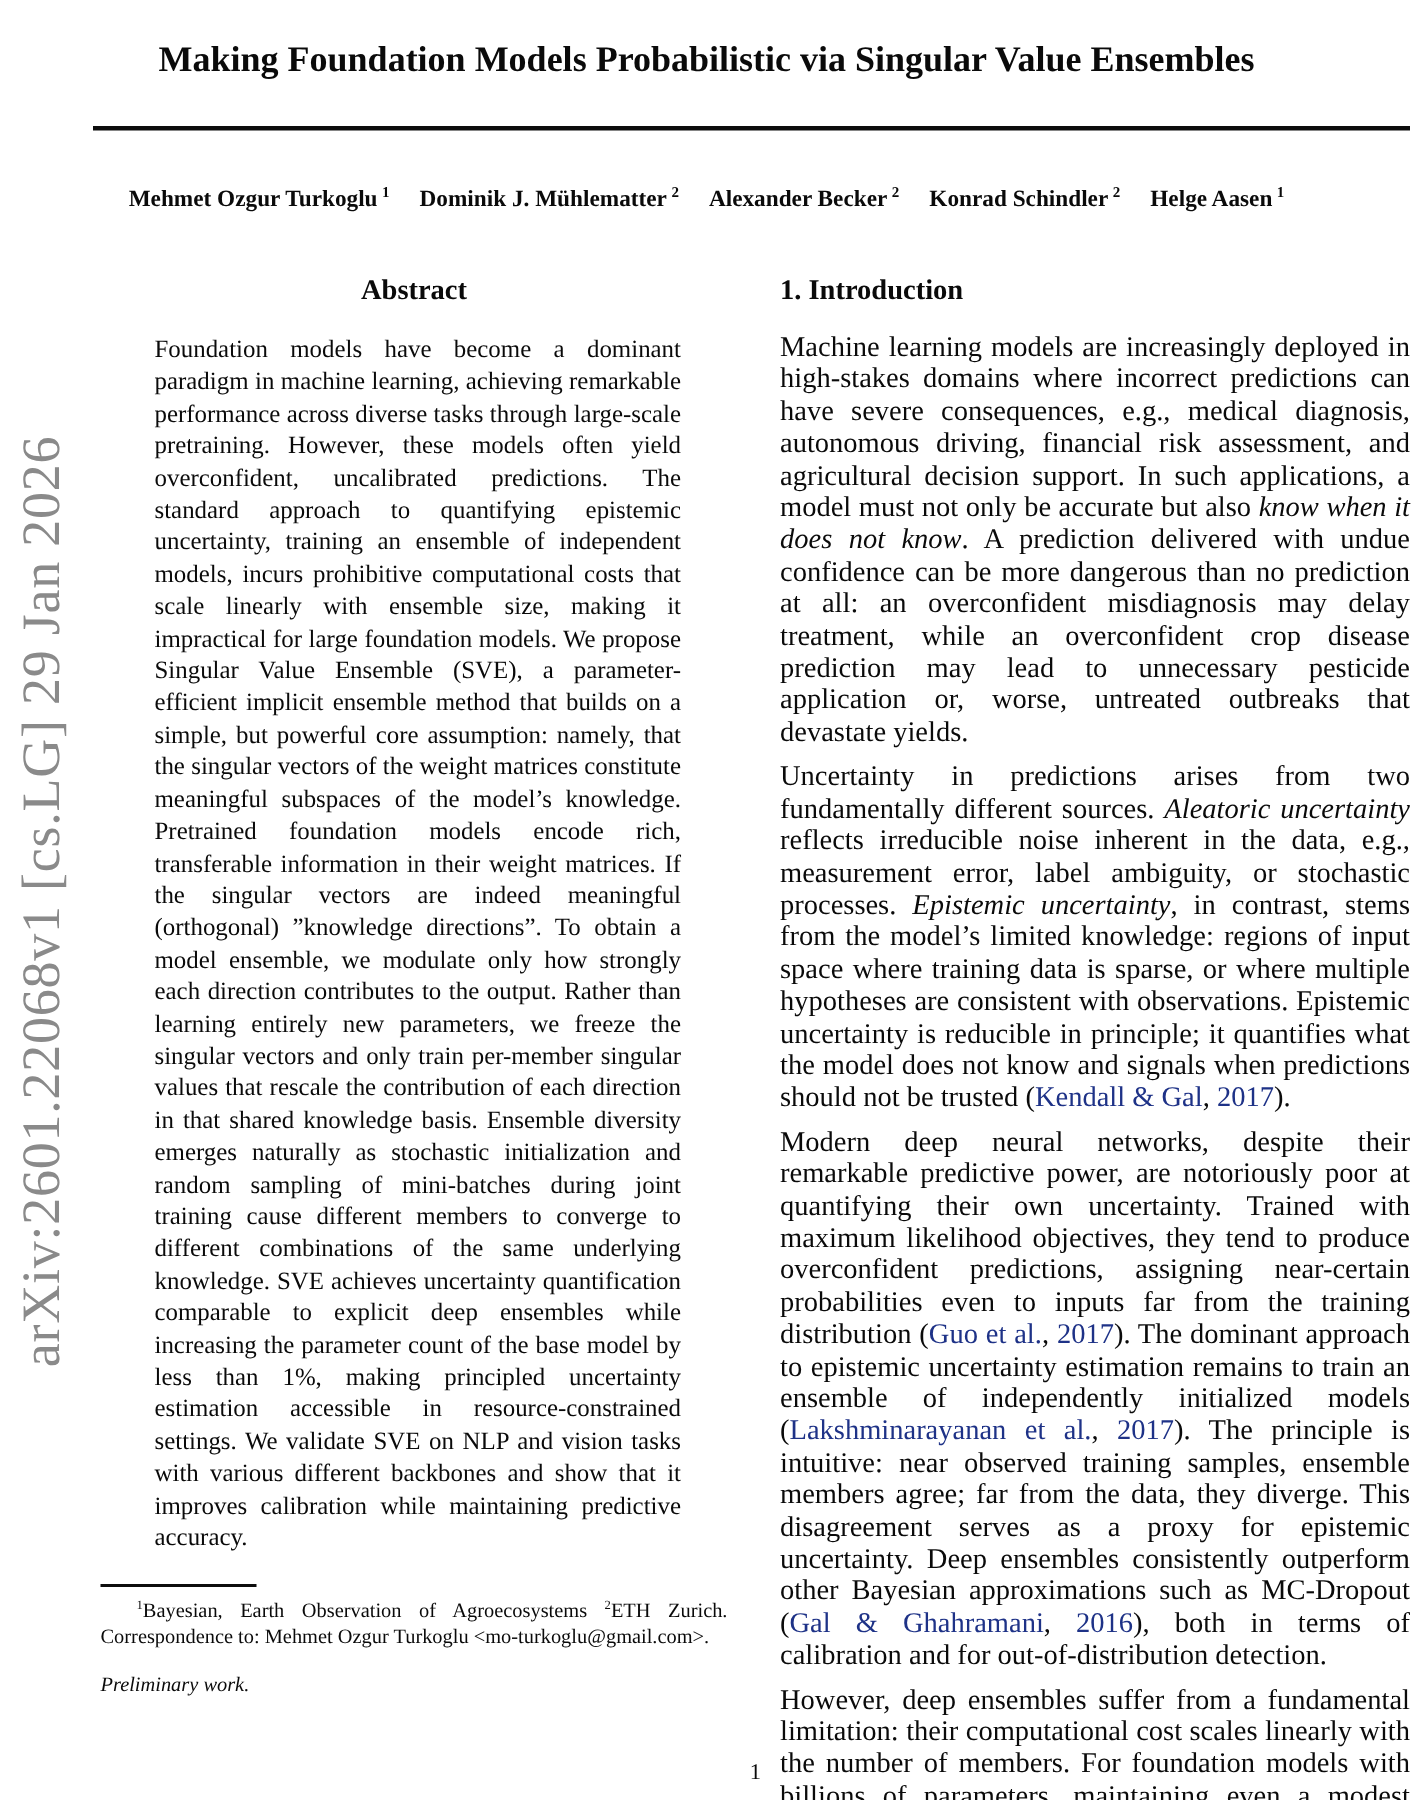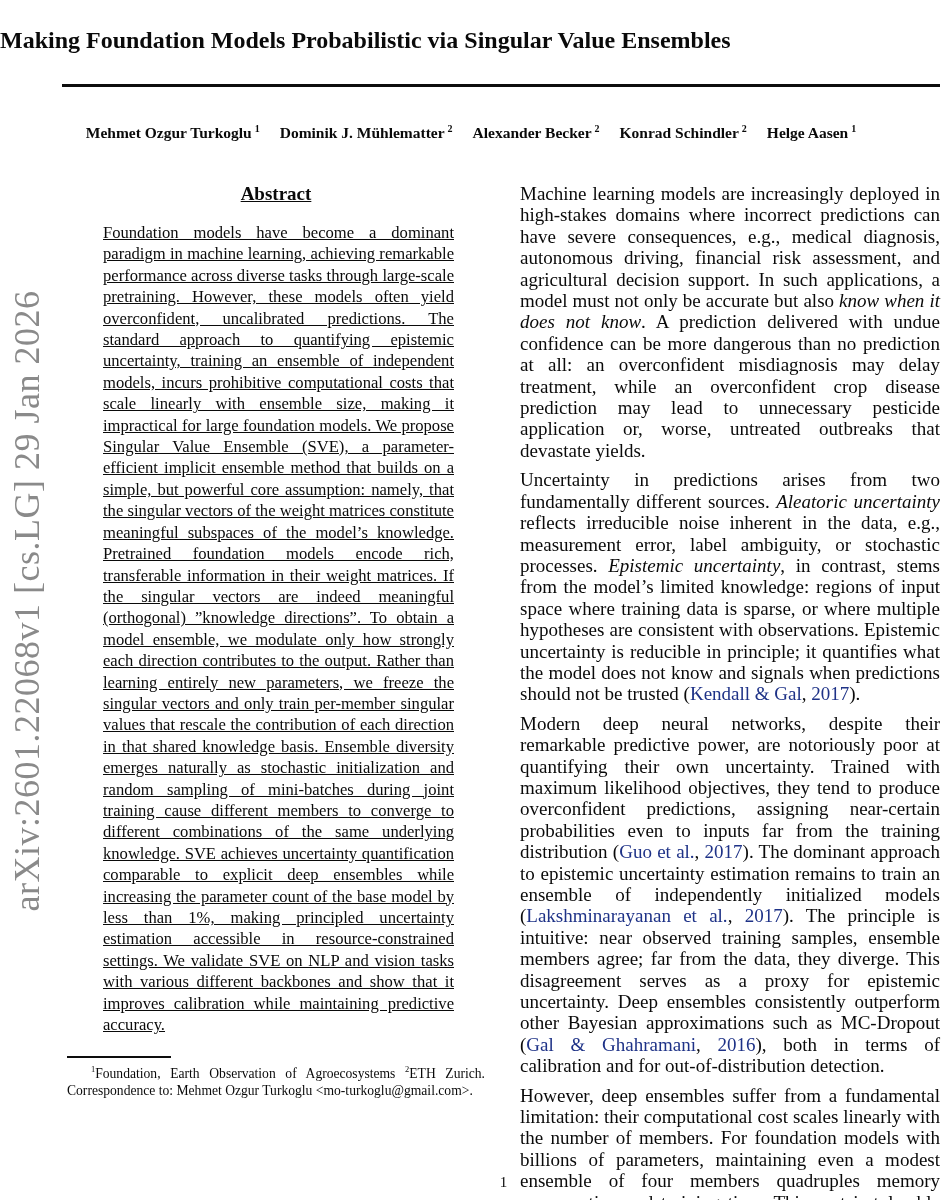--- a/index.html
+++ b/index.html
@@ -20,35 +20,35 @@
   .watermark{
     position:absolute;top:601px;left:27px;
     transform:translate(-50%,-50%) rotate(-90deg);
     white-space:nowrap;
     font-size:36px;
     color:var(--watermark-color);
     letter-spacing:0.5px;
   }
   .title{
     position:absolute;top:27px;left:0;width:942px;
-    margin:0;
+    margin:0;text-align:center;
     font-size:24px;font-weight:bold;
   }
   .title-rule{
     position:absolute;top:84px;left:62px;width:878px;height:3px;
     background:#0d0d0d;
   }
   .authors{
     position:absolute;top:124px;left:0;width:942px;
     text-align:center;font-size:15.5px;font-weight:bold;
     white-space:nowrap;
   }
   .author{margin:0 10px;text-align:right;}
   .author .sup{font-size:10px;vertical-align:6px;font-weight:bold;margin-left:3px;}
-  .col-left{position:absolute;left:67px;top:183px;width:418px;text-decoration:underline;}
+  .col-left{position:absolute;left:67px;top:183px;width:418px;}
   .col-right{position:absolute;left:520px;top:183px;width:420px;}
   .abstract-heading{
     margin:0 0 17px 0;text-align:center;
     font-size:19px;font-weight:bold;
   }
   .abstract-text{
     margin:0 31px 0 36px;
     font-size:16.6px;line-height:21.4px;
     text-align:justify;hyphens:auto;-webkit-hyphens:auto;
   }
@@ -90,28 +90,30 @@
   <div class="title-rule"></div>
 
   <div class="authors" id="authors-row"><span class="author"><span>Mehmet Ozgur Turkoglu</span><span class="sup">1</span></span><span class="author"><span>Dominik J. Mühlematter</span><span class="sup">2</span></span><span class="author"><span>Alexander Becker</span><span class="sup">2</span></span><span class="author"><span>Konrad Schindler</span><span class="sup">2</span></span><span class="author"><span>Helge Aasen</span><span class="sup">1</span></span></div>
 
   <div class="col-left">
     <h2 class="abstract-heading">Abstract</h2>
     <p class="abstract-text">Foundation models have become a dominant paradigm in machine learning, achieving remarkable performance across diverse tasks through large-scale pretraining. However, these models often yield overconfident, uncalibrated predictions. The standard approach to quantifying epistemic uncertainty, training an ensemble of independent models, incurs prohibitive computational costs that scale linearly with ensemble size, making it impractical for large foundation models. We propose Singular Value Ensemble (SVE), a parameter-efficient implicit ensemble method that builds on a simple, but powerful core assumption: namely, that the singular vectors of the weight matrices constitute meaningful subspaces of the model’s knowledge. Pretrained foundation models encode rich, transferable information in their weight matrices. If the singular vectors are indeed meaningful (orthogonal) ”knowledge directions”. To obtain a model ensemble, we modulate only how strongly each direction contributes to the output. Rather than learning entirely new parameters, we freeze the singular vectors and only train per-member singular values that rescale the contribution of each direction in that shared knowledge basis. Ensemble diversity emerges naturally as stochastic initialization and random sampling of mini-batches during joint training cause different members to converge to different combinations of the same underlying knowledge. SVE achieves uncertainty quantification comparable to explicit deep ensembles while increasing the parameter count of the base model by less than 1%, making principled uncertainty estimation accessible in resource-constrained settings. We validate SVE on NLP and vision tasks with various different backbones and show that it improves calibration while maintaining predictive accuracy.</p>
   </div>
 
   <div class="col-right">
+    <h2 class="section-heading">1. Introduction</h2>
     <div id="intro-paragraphs">
         <p class="body-para"><span>Machine learning models are increasingly deployed in high-stakes domains where incorrect predictions can have severe consequences, e.g., medical diagnosis, autonomous driving, financial risk assessment, and agricultural decision support. In such applications, a model must not only be accurate but also </span><span class="it">know when it does not know</span><span>. A prediction delivered with undue confidence can be more dangerous than no prediction at all: an overconfident misdiagnosis may delay treatment, while an overconfident crop disease prediction may lead to unnecessary pesticide application or, worse, untreated outbreaks that devastate yields.</span></p>
         <p class="body-para"><span>Uncertainty in predictions arises from two fundamentally different sources. </span><span class="it">Aleatoric uncertainty</span><span> reflects irreducible noise inherent in the data, e.g., measurement error, label ambiguity, or stochastic processes. </span><span class="it">Epistemic uncertainty</span><span>, in contrast, stems from the model’s limited knowledge: regions of input space where training data is sparse, or where multiple hypotheses are consistent with observations. Epistemic uncertainty is reducible in principle; it quantifies what the model does not know and signals when predictions should not be trusted (</span><span class="cite">Kendall &amp; Gal</span><span>, </span><span class="cite">2017</span><span>).</span></p>
         <p class="body-para"><span>Modern deep neural networks, despite their remarkable predictive power, are notoriously poor at quantifying their own uncertainty. Trained with maximum likelihood objectives, they tend to produce overconfident predictions, assigning near-certain probabilities even to inputs far from the training distribution (</span><span class="cite">Guo et al.</span><span>, </span><span class="cite">2017</span><span>). The dominant approach to epistemic uncertainty estimation remains to train an ensemble of independently initialized models (</span><span class="cite">Lakshminarayanan et al.</span><span>, </span><span class="cite">2017</span><span>). The principle is intuitive: near observed training samples, ensemble members agree; far from the data, they diverge. This disagreement serves as a proxy for epistemic uncertainty. Deep ensembles consistently outperform other Bayesian approximations such as MC-Dropout (</span><span class="cite">Gal &amp; Ghahramani</span><span>, </span><span class="cite">2016</span><span>), both in terms of calibration and for out-of-distribution detection.</span></p>
         <p class="body-para"><span>However, deep ensembles suffer from a fundamental limitation: their computational cost scales linearly with the number of members. For foundation models with billions of parameters, maintaining even a modest ensemble of four members quadruples memory consumption and training time. This cost is tolerable for well-resourced institutions</span></p>
       </div>
   </div>
 
   <div class="footnote-block">
     <div class="footnote-rule"></div>
-    <p class="footnote-text" id="footnote-text"><span class="sup">1</span><span>Foundation, Earth Observation of Agroecosystems </span><span class="sup">2</span><span>ETH Zurich. Correspondence to: Mehmet Ozgur Turkoglu &lt;mo-turkoglu@gmail.com&gt;.</span></p>
+    <p class="footnote-text" id="footnote-text"><span class="sup">1</span><span>Bayesian, Earth Observation of Agroecosystems </span><span class="sup">2</span><span>ETH Zurich. Correspondence to: Mehmet Ozgur Turkoglu &lt;mo-turkoglu@gmail.com&gt;.</span></p>
+    <p class="preliminary">Preliminary work.</p>
   </div>
 
   <div class="page-number">1</div>
 
 </div>
 
 </body></html>

